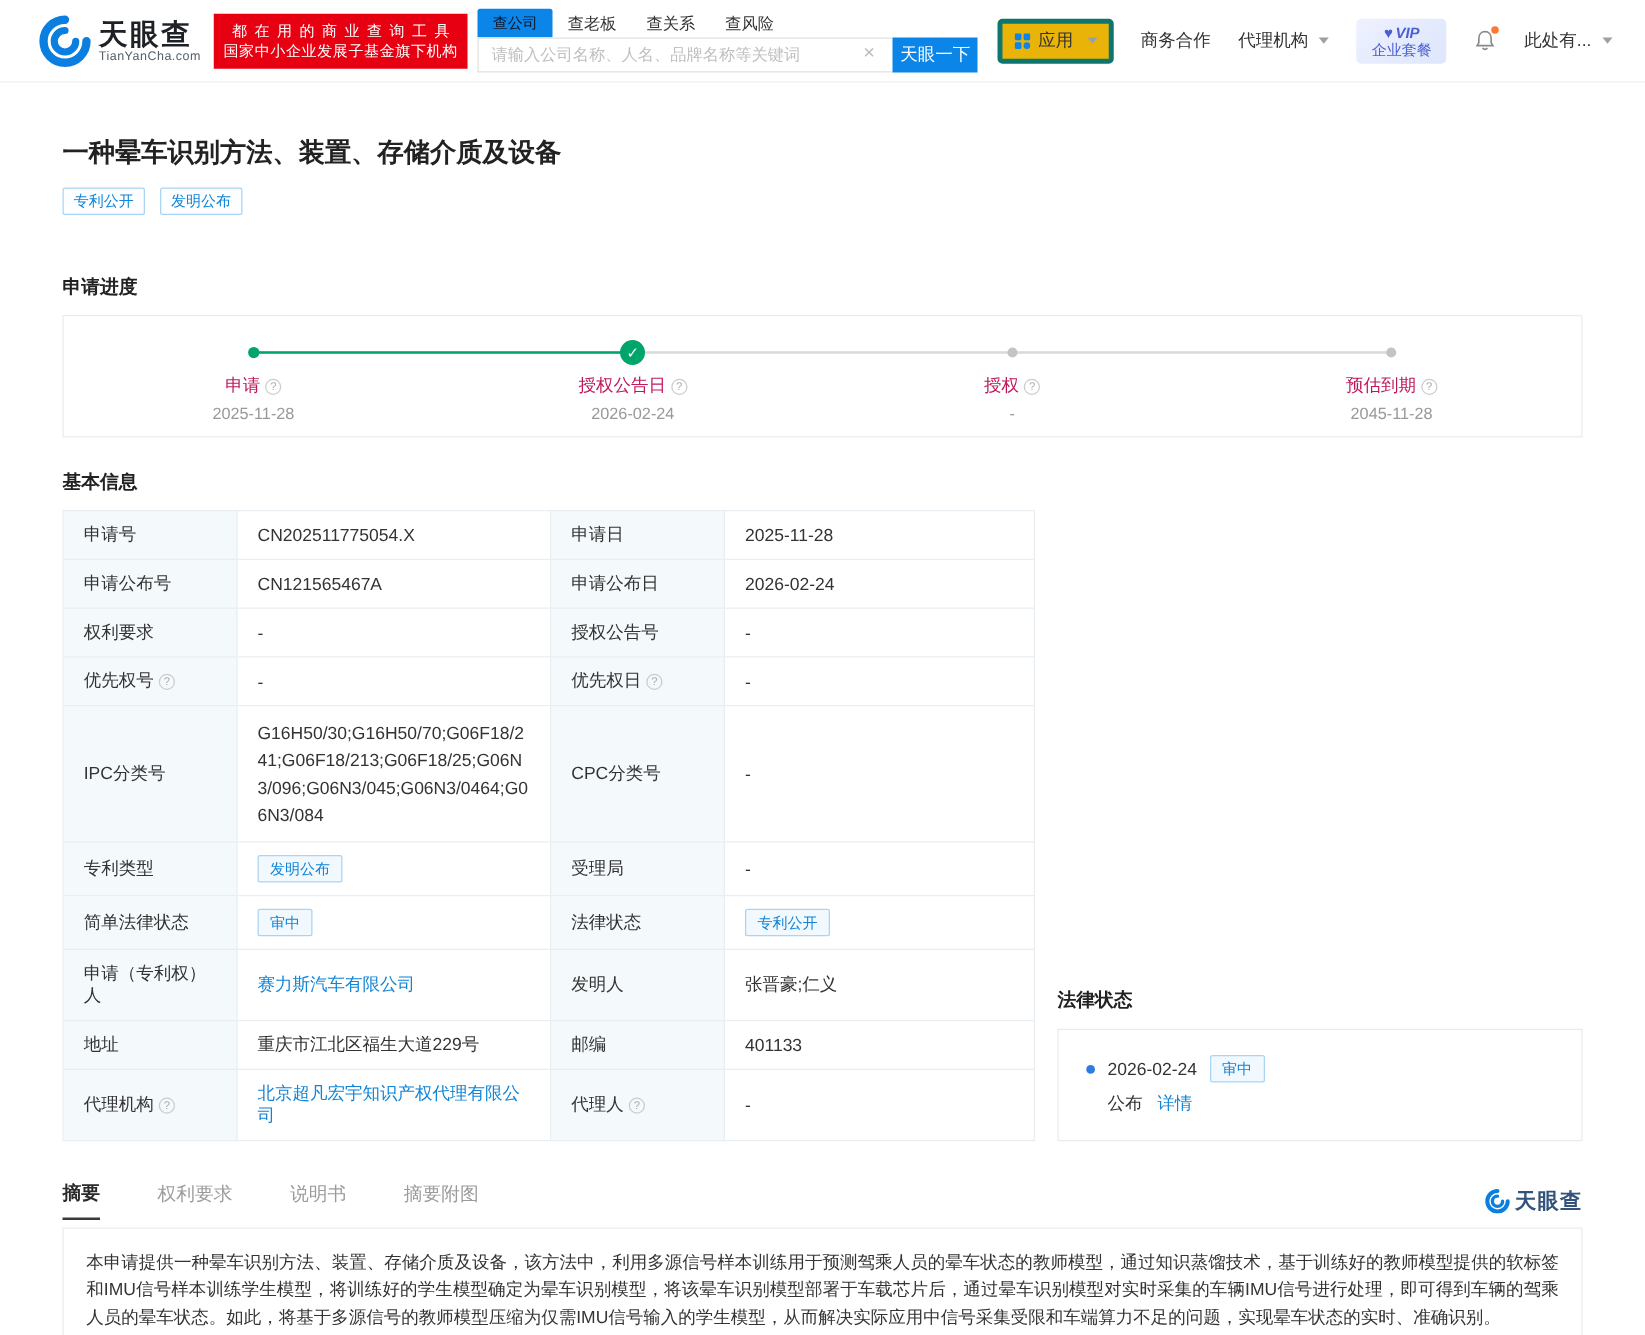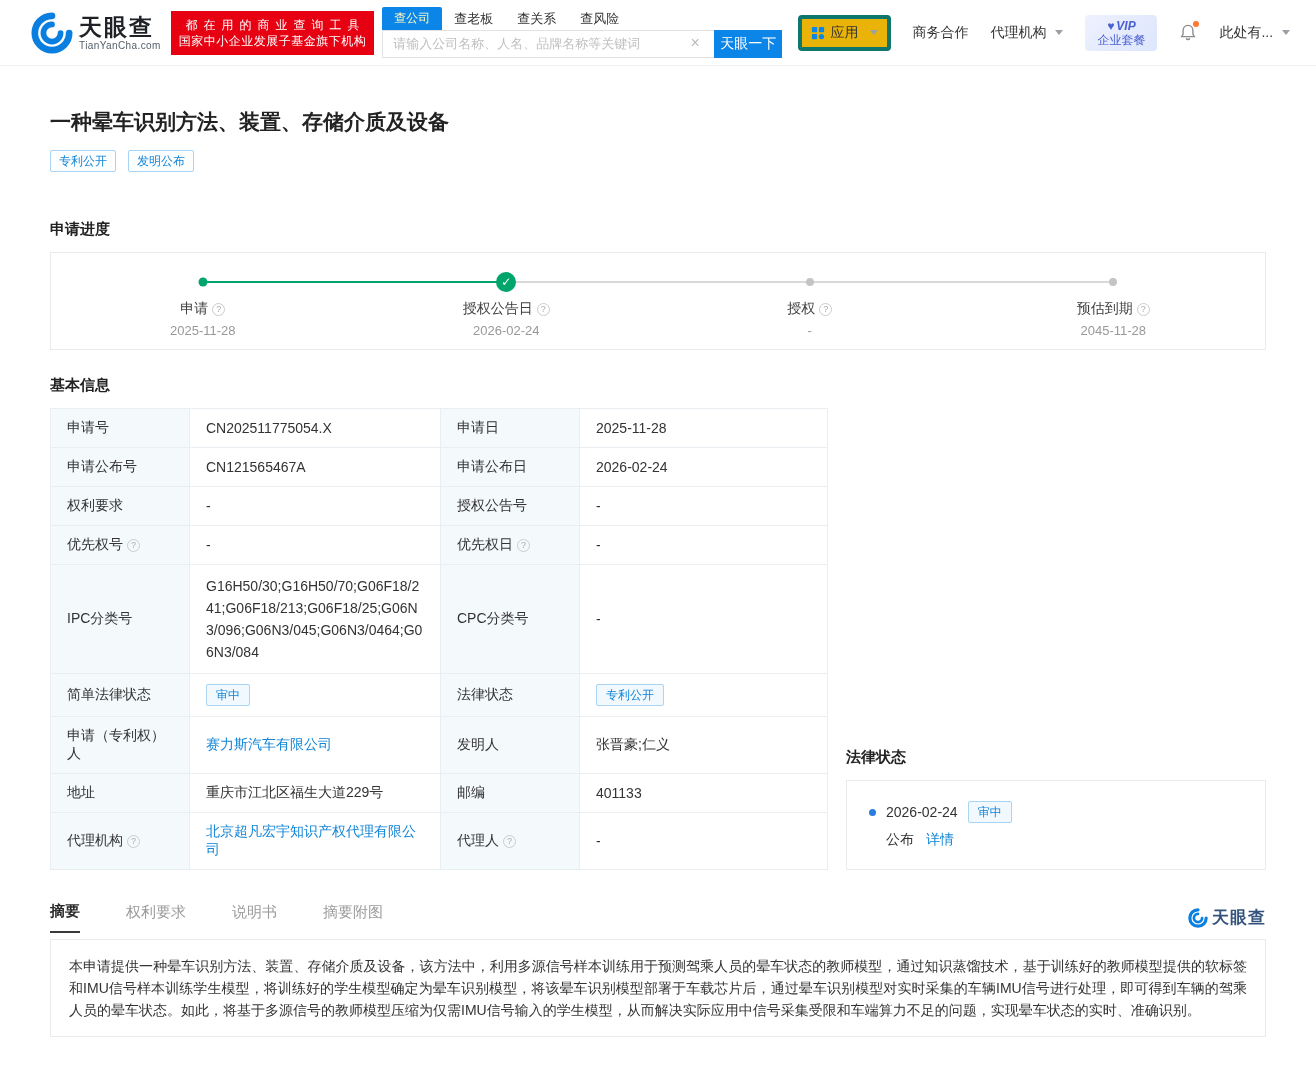--- a/index.html
+++ b/index.html
@@ -13,21 +13,21 @@
   .logo-icon { width:42px; height:42px; }
   .logo-text { margin-left:6px; }
   .logo-cn { font-size:23px; font-weight:bold; color:#1e2226; letter-spacing:2px; line-height:24px; }
   .logo-en { font-size:10px; color:#55606a; letter-spacing:0.4px; margin-top:1px; }
   .banner { margin-left:10px; background:#e60012; color:#fff; text-align:center; padding:6px 8px; line-height:16px; font-size:12px; }
   .banner-l1 { letter-spacing:6px; text-indent:6px; }
   .banner-l2 { letter-spacing:0.5px; }
   .search-area { margin-left:8px; width:400px; }
   .search-tabs { display:flex; align-items:flex-end; gap:0; height:22px; }
   .stab { font-size:13px; color:#333; padding:2px 12px; cursor:pointer; }
-  .stab.active { background:#0b85e8; color:#fef9c3; font-size:12px; border-radius:2px 2px 0 0; padding:3px 12px; }
+  .stab.active { background:#0b85e8; color:#0f172a; font-size:12px; border-radius:2px 2px 0 0; padding:3px 12px; }
   .search-box { display:flex; height:28px; position:relative; }
   .search-input { flex:1; border:1px solid #e1e1e1; border-right:none; padding:0 30px 0 10px; font-size:13px; color:#333; outline:none; font-family:inherit; }
   .search-input::placeholder { color:#bfbfbf; }
   .clear-icon { position:absolute; right:78px; top:4px; width:18px; height:18px; color:#bbb; font-size:16px; line-height:18px; text-align:center; cursor:pointer; }
   .clear-icon::before { content:"×"; }
   .search-btn { width:68px; background:#0b85e8; color:#fff; border:none; font-size:14px; cursor:pointer; font-family:inherit; }
   .topnav { margin-left:auto; display:flex; align-items:center; gap:22px; font-size:14px; color:#333; white-space:nowrap; }
   .apps-chip { display:inline-flex; align-items:center; gap:6px; background:#eab308; border:4px solid #0f766e; border-radius:4px; padding:5px 9px; cursor:pointer; }
   .nav-item { cursor:pointer; }
   .caret { display:inline-block; width:0; height:0; border-left:4px solid transparent; border-right:4px solid transparent; border-top:5px solid #9aa0a6; margin-left:5px; vertical-align:middle; }
@@ -49,21 +49,21 @@
   .progress-box { border:1px solid #ebebeb; height:98px; position:relative; }
   .ptrack { position:absolute; top:28px; left:12.5%; right:12.5%; height:2px; background:#d9d9d9; }
   .ptrack-done { position:absolute; top:28px; left:12.5%; width:25%; height:2px; background:#00a56c; }
   .psteps { display:flex; position:relative; height:100%; }
   .pstep { flex:1; text-align:center; position:relative; }
   .pdot { position:absolute; top:29px; left:50%; transform:translate(-50%,-50%); border-radius:50%; }
   .pdot.done { width:9px; height:9px; background:#00a56c; }
   .pdot.current { width:20px; height:20px; background:#00a56c; color:#fff; font-size:12px; line-height:20px; text-align:center; }
   .pdot.current::before { content:"✓"; }
   .pdot.pending { width:8px; height:8px; background:#c4c4c4; }
-  .pstep-label { padding-top:47px; font-size:14px; color:#404040; }
+  .pstep-label { padding-top:47px; font-size:14px; color:#be185d; }
   .pstep-date { margin-top:5px; font-size:13px; color:#999; }
   .q-icon { display:inline-block; width:13px; height:13px; line-height:11px; border:1px solid #ccc; border-radius:50%; font-size:9px; color:#aaa; text-align:center; margin-left:4px; vertical-align:1px; cursor:pointer; font-style:normal; }
   .q-icon::before { content:"?"; }
 
   
   .info-section { display:flex; gap:18px; margin-top:26px; align-items:flex-end; }
   .col-left { flex:1; display:flex; flex-direction:column; }
   .col-right { width:420px; display:flex; flex-direction:column; }
   table.info { width:100%; border-collapse:collapse; font-size:14px; }
   table.info td { border:1px solid #e9eef2; padding:10px 16px; color:#333; vertical-align:middle; }
@@ -222,20 +222,26 @@
           <td class="lbl"><span>优先权日</span><i class="q-icon"></i></td>
           <td class="val wide">-</td>
         </tr>
         <tr>
           <td class="lbl">IPC分类号</td>
           <td class="val break">G16H50/30;G16H50/70;G06F18/241;G06F18/213;G06F18/25;G06N3/096;G06N3/045;G06N3/0464;G06N3/084</td>
           <td class="lbl">CPC分类号</td>
           <td class="val wide">-</td>
         </tr>
         <tr>
+          <td class="lbl">专利类型</td>
+          <td class="val"><span class="cell-tag">发明公布</span></td>
+          <td class="lbl">受理局</td>
+          <td class="val wide">-</td>
+        </tr>
+        <tr>
           <td class="lbl">简单法律状态</td>
           <td class="val"><span class="cell-tag">审中</span></td>
           <td class="lbl">法律状态</td>
           <td class="val wide"><span class="cell-tag">专利公开</span></td>
         </tr>
         <tr>
           <td class="lbl">申请（专利权）人</td>
           <td class="val"><a class="link">赛力斯汽车有限公司</a></td>
           <td class="lbl">发明人</td>
           <td class="val wide">张晋豪;仁义</td>

